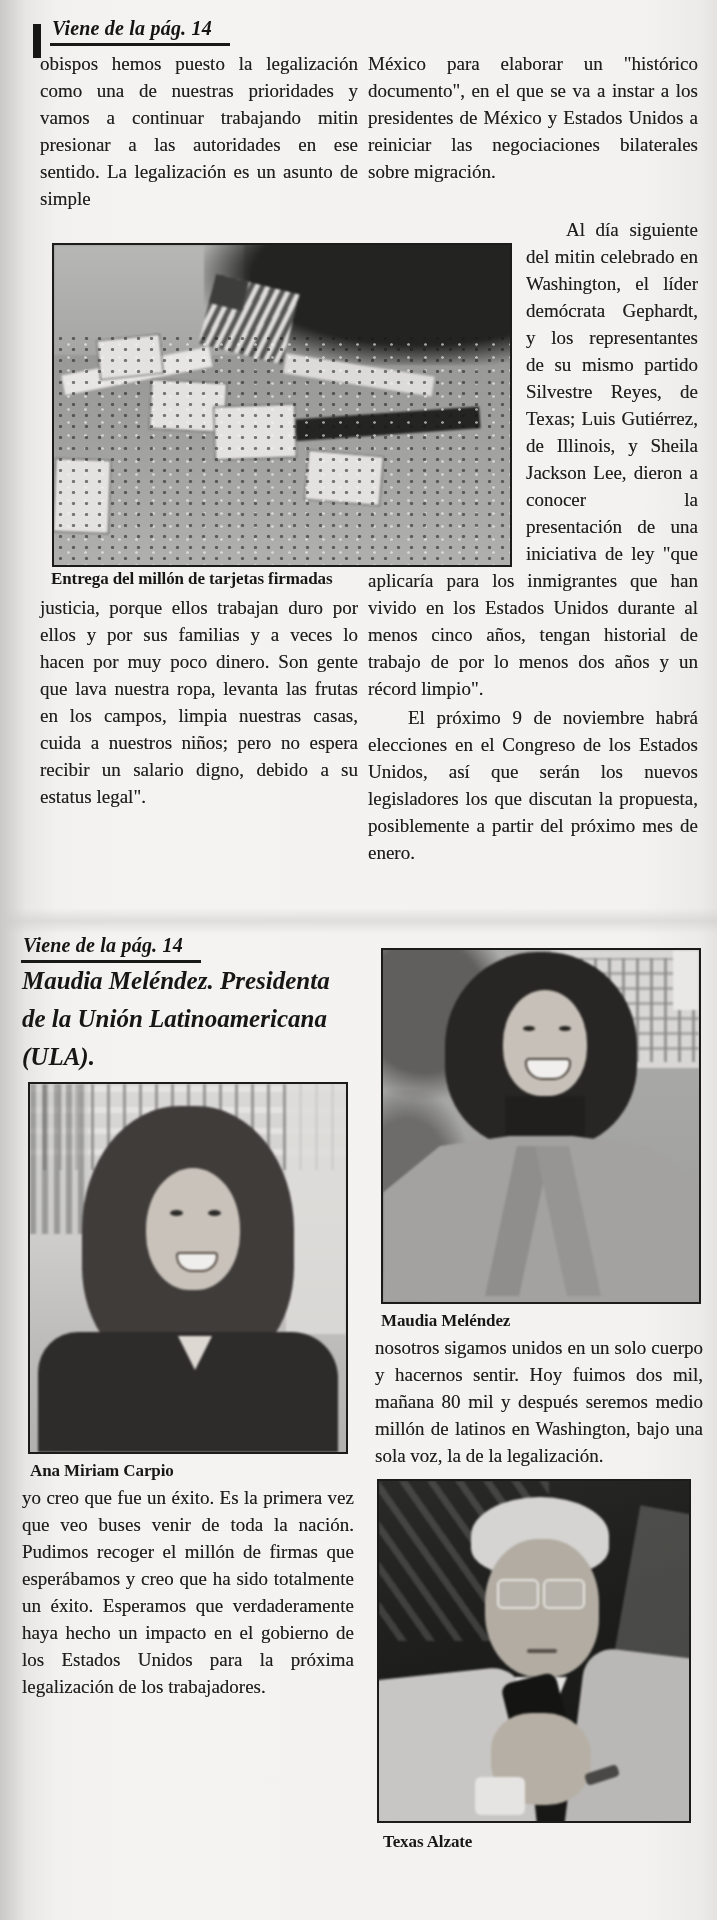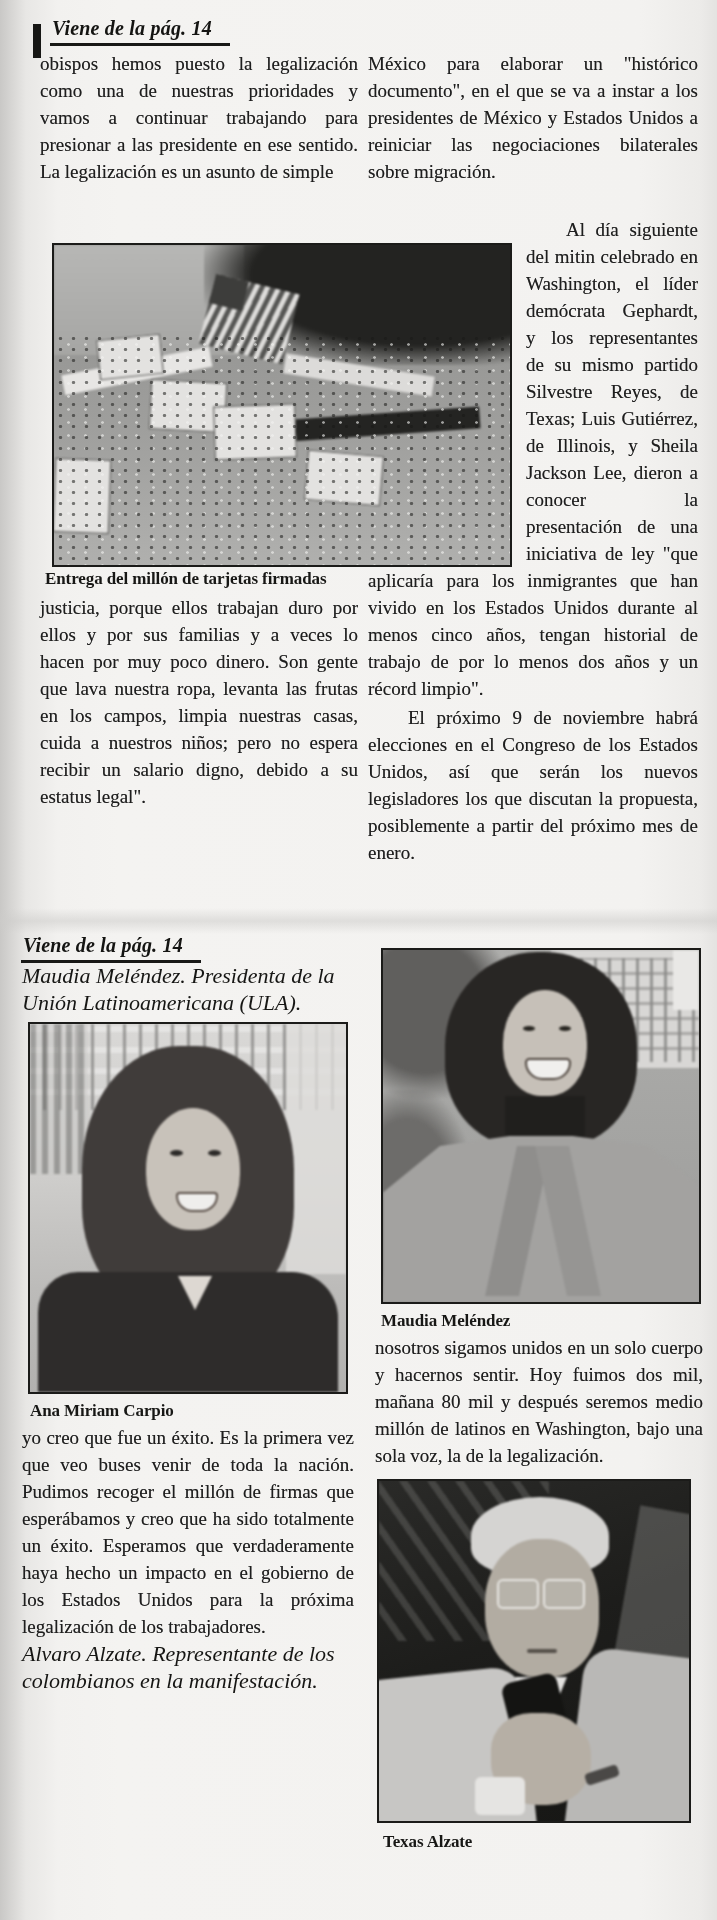--- a/index.html
+++ b/index.html
@@ -11,21 +11,21 @@
   .scanband{position:absolute;left:0;width:100%;height:26px;background:linear-gradient(180deg,rgba(210,209,207,0),rgba(205,204,202,.55),rgba(210,209,207,0));}
   .tick{position:absolute;background:#161614;}
   .continued{
     position:absolute;font-style:italic;font-weight:bold;font-size:20px;line-height:24px;
     border-bottom:3px solid #181816;padding:0 18px 3px 2px;letter-spacing:.2px;color:#141412;
   }
   .col{position:absolute;text-align:justify;}
   .col p{margin:0;font-size:19px;line-height:27px;text-shadow:0 0 .5px rgba(40,40,40,.55);}
   .ind{text-indent:40px;}
   .mh6{min-height:162px;}
-  .subhead{margin:0;font-size:22px;line-height:27px;font-weight:normal;font-style:italic;color:#161614;text-align:left;}
+  .subhead{margin:0;font-size:25px;line-height:38px;font-weight:bold;font-style:italic;color:#161614;text-align:left;}
   .caption{font-weight:bold;font-size:17px;line-height:22px;text-align:left;letter-spacing:-.1px;color:#171715;}
   .spacer-l{height:356px;}
   .spacer-r{float:left;width:158px;height:352px;}
   figure{margin:0;padding:0;}
   .ph{border:2px solid #1b1b19;background:#9a9a98;}
   .art{position:relative;width:100%;height:100%;overflow:hidden;}
   .art div{position:absolute;}
   .soft{position:absolute;inset:0;filter:blur(1.1px);}
   
   .crowd{position:absolute;left:52px;top:243px;width:456px;height:320px;}
@@ -98,23 +98,23 @@
 </style>
 </head>
 <body>
 
 <div class="page">
 
   <div class="tick" style="left:33px;top:24px;width:8px;height:34px;"></div>
   <div class="continued" style="left:50px;top:16px;">Viene de la pág. 14</div>
 
   <div class="col" style="left:40px;top:50px;width:318px;">
-    <p class="mh6">obispos hemos puesto la legalización como una de nuestras prioridades y vamos a continuar trabajando para presionar a las presidente en ese sentido. La legalización es un asunto de simple</p>
+    <p class="mh6">obispos hemos puesto la legalización como una de nuestras prioridades y vamos a continuar trabajando mitin presionar a las autoridades en ese sentido. La legalización es un asunto de simple</p>
     <div class="spacer-l"></div>
-    <div class="caption" style="margin-left:5px;">Entrega del millón de tarjetas firmadas</div>
+    <div class="caption" style="margin-left:11px;">Entrega del millón de tarjetas firmadas</div>
     <p style="margin-top:4px;">justicia, porque ellos trabajan duro por ellos y por sus familias y a veces lo hacen por muy poco dinero. Son gente que lava nuestra ropa, levanta las frutas en los campos, limpia nuestras casas, cuida a nuestros niños; pero no espera recibir un salario digno, debido a su estatus legal".</p>
   </div>
 
   <div class="col" style="left:368px;top:50px;width:330px;">
     <p class="mh6">México para elaborar un "histórico documento", en el que se va a instar a los presidentes de México y Estados Unidos a reiniciar las negociaciones bilaterales sobre migración.</p>
     <div class="spacer-r"></div>
     <p class="ind" style="margin-top:4px;">Al día siguiente del mitin celebrado en Washington, el líder demócrata Gephardt, y los representantes de su mismo partido Silvestre Reyes, de Texas; Luis Gutiérrez, de Illinois, y Sheila Jackson Lee, dieron a conocer la presentación de una iniciativa de ley "que aplicaría para los inmigrantes que han vivido en los Estados Unidos durante al menos cinco años, tengan historial de trabajo de por lo menos dos años y un récord limpio".</p>
     <p class="ind" style="margin-top:2px;">El próximo 9 de noviembre habrá elecciones en el Congreso de los Estados Unidos, así que serán los nuevos legisladores los que discutan la propuesta, posiblemente a partir del próximo mes de enero.</p>
   </div>
 
@@ -154,21 +154,20 @@
           <div class="a-eye1"></div>
           <div class="a-eye2"></div>
           <div class="a-smile"></div>
           <div class="a-jacket"></div>
           <div class="a-blouse"></div>
         </div>
       </div>
     </figure>
     <div class="caption" style="margin:6px 0 2px 8px;">Ana Miriam Carpio</div>
     <p>yo creo que fue un éxito. Es la primera vez que veo buses venir de toda la nación. Pudimos recoger el millón de firmas que esperábamos y creo que ha sido totalmente un éxito. Esperamos que verdaderamente haya hecho un impacto en el gobierno de los Estados Unidos para la próxima legalización de los trabajadores.</p>
-    <h3 class="subhead">Alvaro Alzate. Representante de los colombianos en la manifestación.</h3>
   </div>
 
   <div class="col" style="left:375px;top:948px;width:328px;">
     <figure class="ph maudia" style="width:316px;height:352px;margin-left:6px;">
       <div class="art">
         <div class="soft">
           <div class="m-bldg"></div>
           <div class="m-bldgwin"></div>
           <div class="m-sky"></div>
           <div class="m-fol1"></div>

